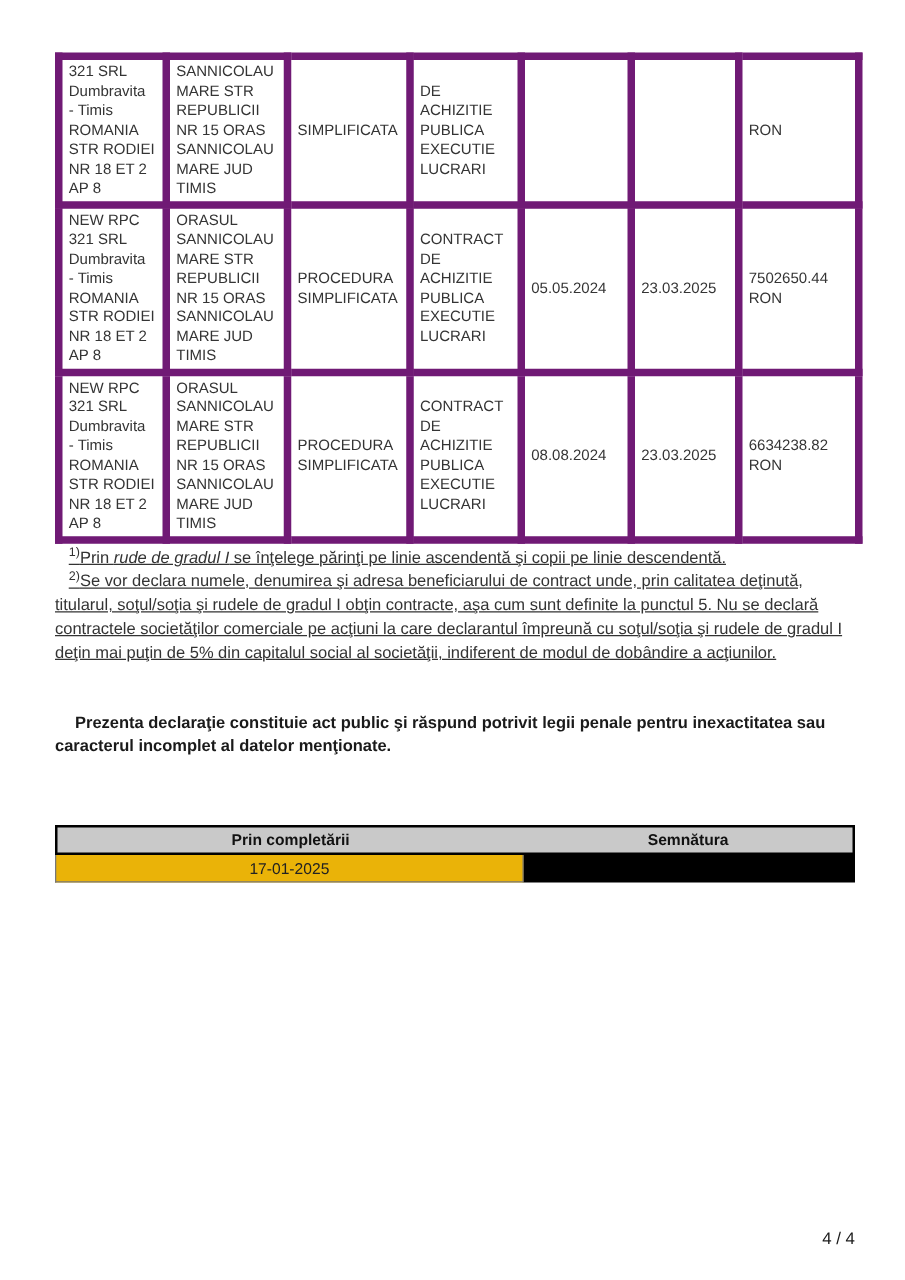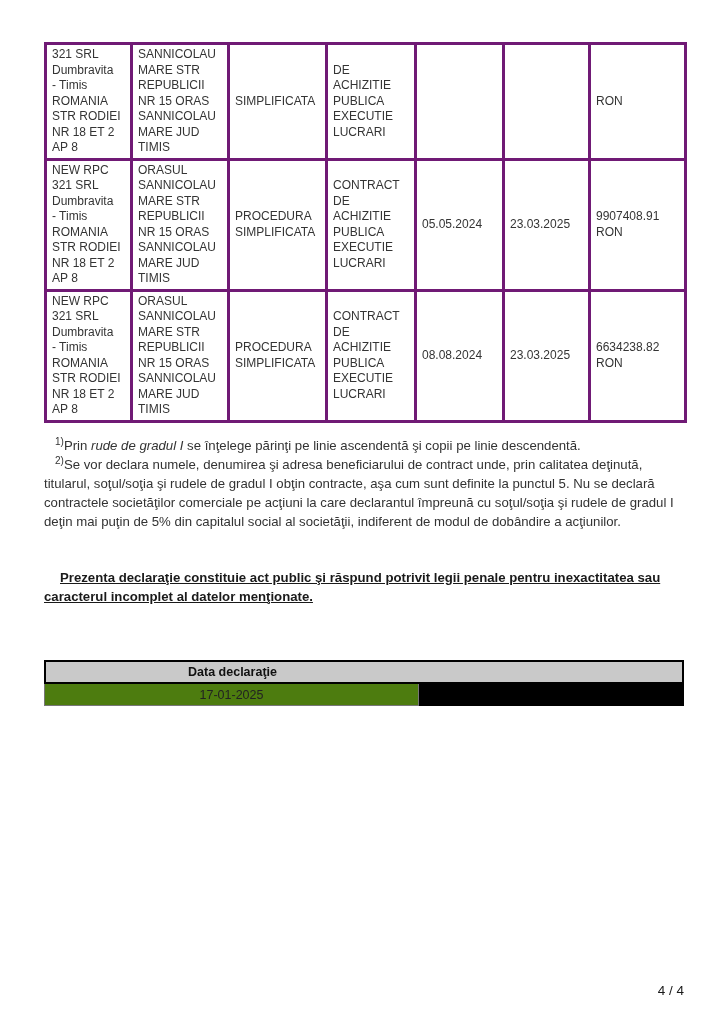--- a/index.html
+++ b/index.html
@@ -12,68 +12,67 @@
     overflow: hidden;
   }
 
   
   .contracts-table {
     position: absolute; left: 44px; top: 42px;
     border-collapse: collapse; table-layout: fixed;
     width: 640px;
   }
   .contracts-table td {
-    border: 3px solid #701a75;
+    border: 6px solid #701a75;
     padding: 2px 4px 2px 5px;
     font-size: 12px;
     line-height: 15.5px;
     vertical-align: middle;
     white-space: pre-line;
     overflow: hidden;
     color: #343434;
   }
   .contracts-table tr.r1 { height: 114px; }
   .contracts-table tr.r2 { height: 127px; }
   .contracts-table tr.r3 { height: 131px; }
 
   
   .footnotes {
     position: absolute; left: 44px; top: 436px; width: 646px;
-    font-size: 13.2px; line-height: 19px; color: #333333;
+    font-size: 13.2px; line-height: 19px; color: #333333; text-decoration: underline;
   }
   .footnotes p { margin: 0; text-indent: 11px; }
   .footnotes sup { font-size: 10px; line-height: 0; }
 
   
   .declaration {
     position: absolute; left: 44px; top: 568px; width: 644px;
     margin: 0;
     font-size: 13.2px; line-height: 19px;
     font-weight: bold; color: #1a1a1a;
     text-indent: 16px;
-    text-decoration: underline;
   }
 
   
   .sig-table { position: absolute; left: 44px; top: 660px; width: 640px; }
   .sig-header {
     display: flex; align-items: center;
     height: 24px; box-sizing: border-box;
     background: #c9c9c9;
     border: 2px solid #000000;
     font-size: 12.5px; font-weight: bold; color: #111111;
   }
   .sig-header .h-left  { width: 373px; text-align: center; }
   .sig-header .h-right { flex: 1; text-align: center; }
   .sig-body { display: flex; height: 22px; }
   .date-cell {
     width: 375px; box-sizing: border-box;
     border: 1px solid #777777; border-top: none;
     display: flex; align-items: center; justify-content: center;
-    font-size: 12.5px; color: #222222; background: #4d7c0f;
+    font-size: 12.5px; color: #222222; background: #eab308;
   }
   .redacted-cell { flex: 1; background: #000000; }
 
   
   .page-number {
     position: absolute; right: 40px; top: 983px;
     font-size: 13.5px; color: #1a1a1a;
   }
 </style>
 </head>
@@ -133,21 +132,21 @@
 TIMIS</td>
       <td>PROCEDURA
 SIMPLIFICATA</td>
       <td>CONTRACT
 DE ACHIZITIE
 PUBLICA
 EXECUTIE
 LUCRARI</td>
       <td>05.05.2024</td>
       <td>23.03.2025</td>
-      <td>9907408.91
+      <td>7502650.44
 RON</td>
     </tr>
     <tr class="r3">
       <td>NEW RPC
 321 SRL
 Dumbravita
 - Timis
 ROMANIA
 STR RODIEI
 NR 18 ET 2
@@ -177,21 +176,22 @@
 
 <div class="footnotes">
   <p><sup>1)</sup><span>Prin </span><em>rude de gradul I</em><span> se înţelege părinţi pe linie ascendentă şi copii pe linie descendentă.</span></p>
   <p><sup>2)</sup><span>Se vor declara numele, denumirea şi adresa beneficiarului de contract unde, prin calitatea deţinută, titularul, soţul/soţia şi rudele de gradul I obţin contracte, aşa cum sunt definite la punctul 5. Nu se declară contractele societăţilor comerciale pe acţiuni la care declarantul împreună cu soţul/soţia şi rudele de gradul I deţin mai puţin de 5% din capitalul social al societăţii, indiferent de modul de dobândire a acţiunilor.</span></p>
 </div>
 
 <p class="declaration">Prezenta declaraţie constituie act public şi răspund potrivit legii penale pentru inexactitatea sau caracterul incomplet al datelor menţionate.</p>
 
 <div class="sig-table">
   <div class="sig-header">
-    <div class="h-left">Data declaraţie</div>
+    <div class="h-left">Prin completării</div>
+    <div class="h-right">Semnătura</div>
   </div>
   <div class="sig-body">
     <div class="date-cell">17-01-2025</div>
     <div class="redacted-cell"></div>
   </div>
 </div>
 
 <div class="page-number">4 / 4</div>
 
 </body></html>

